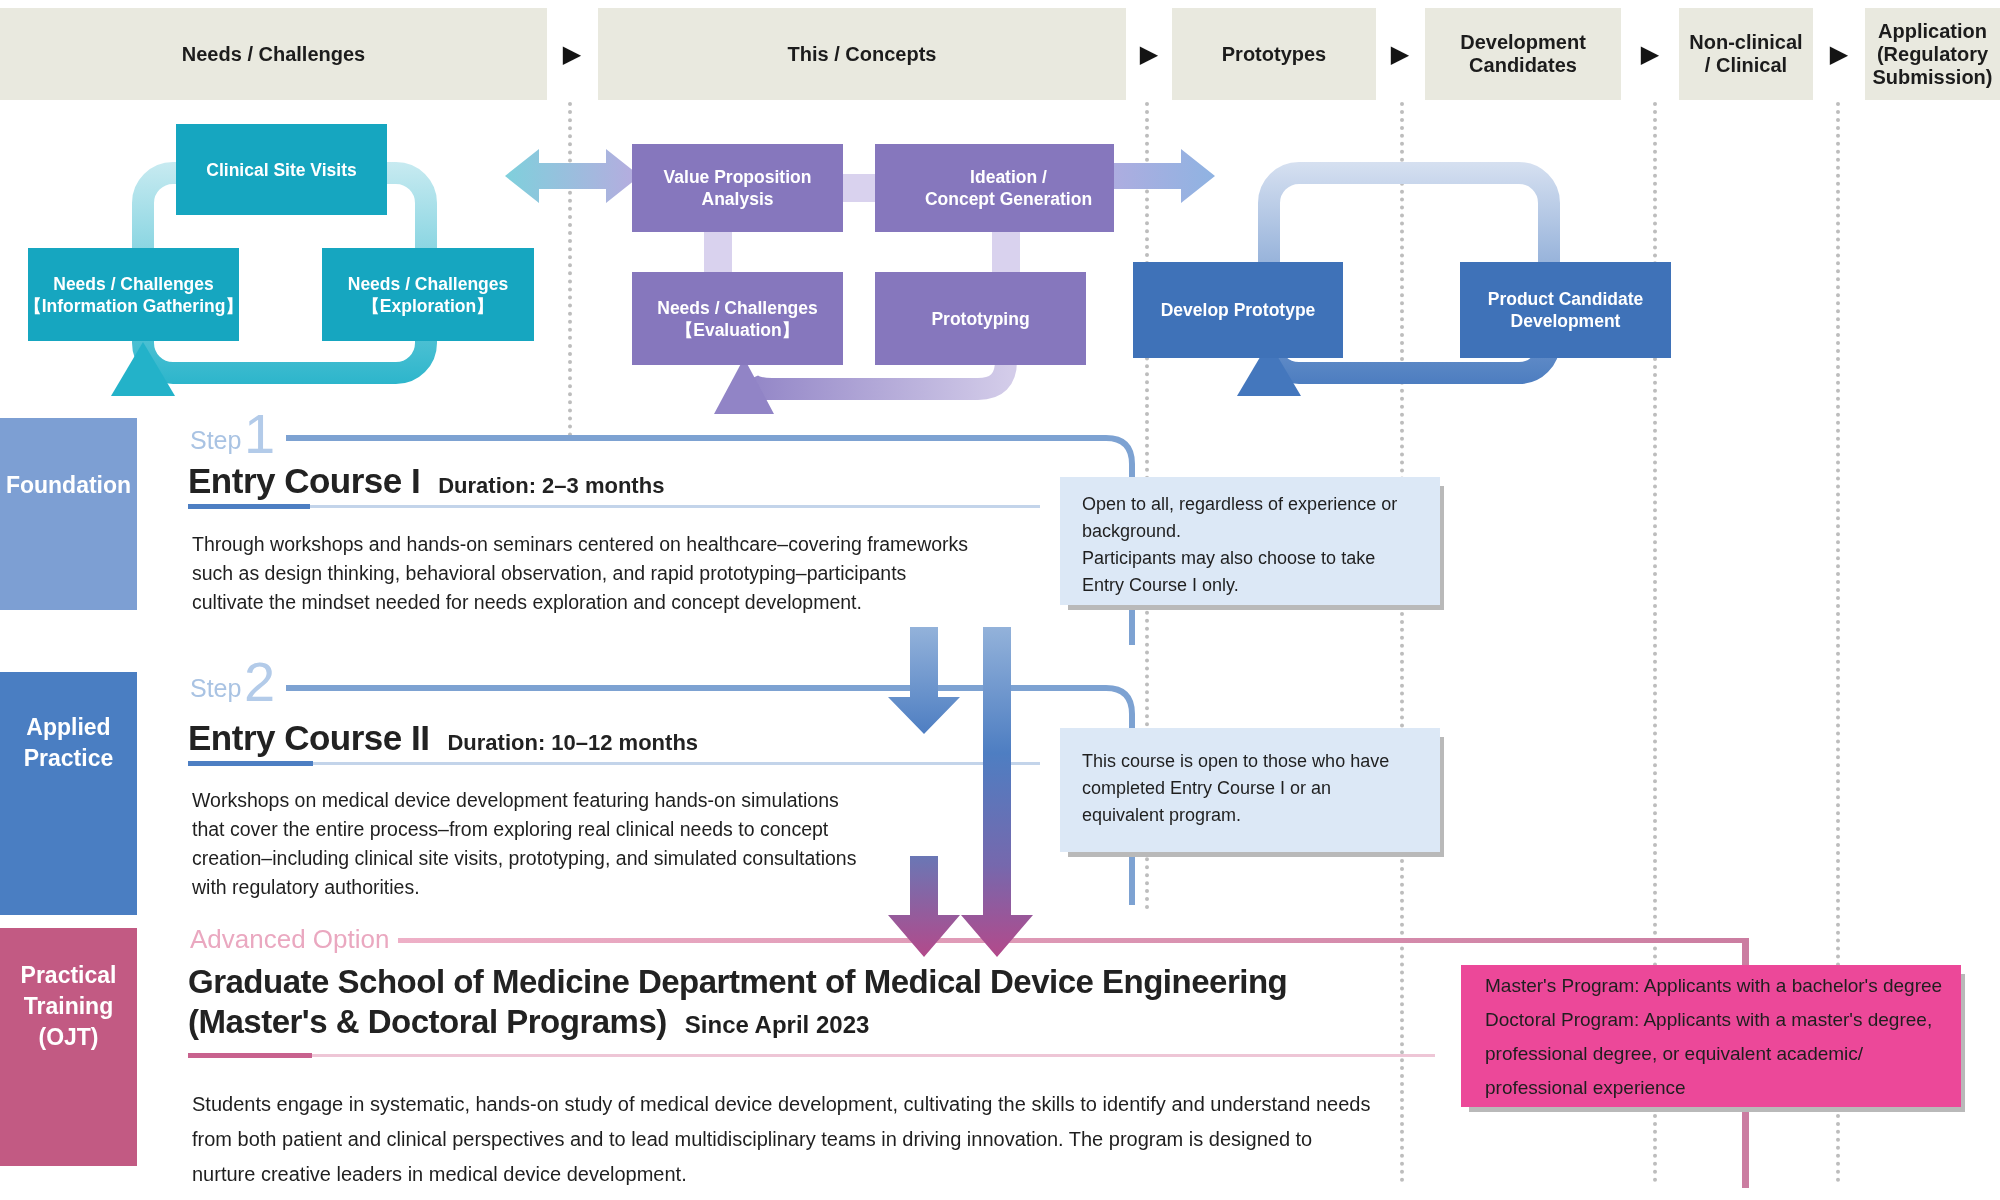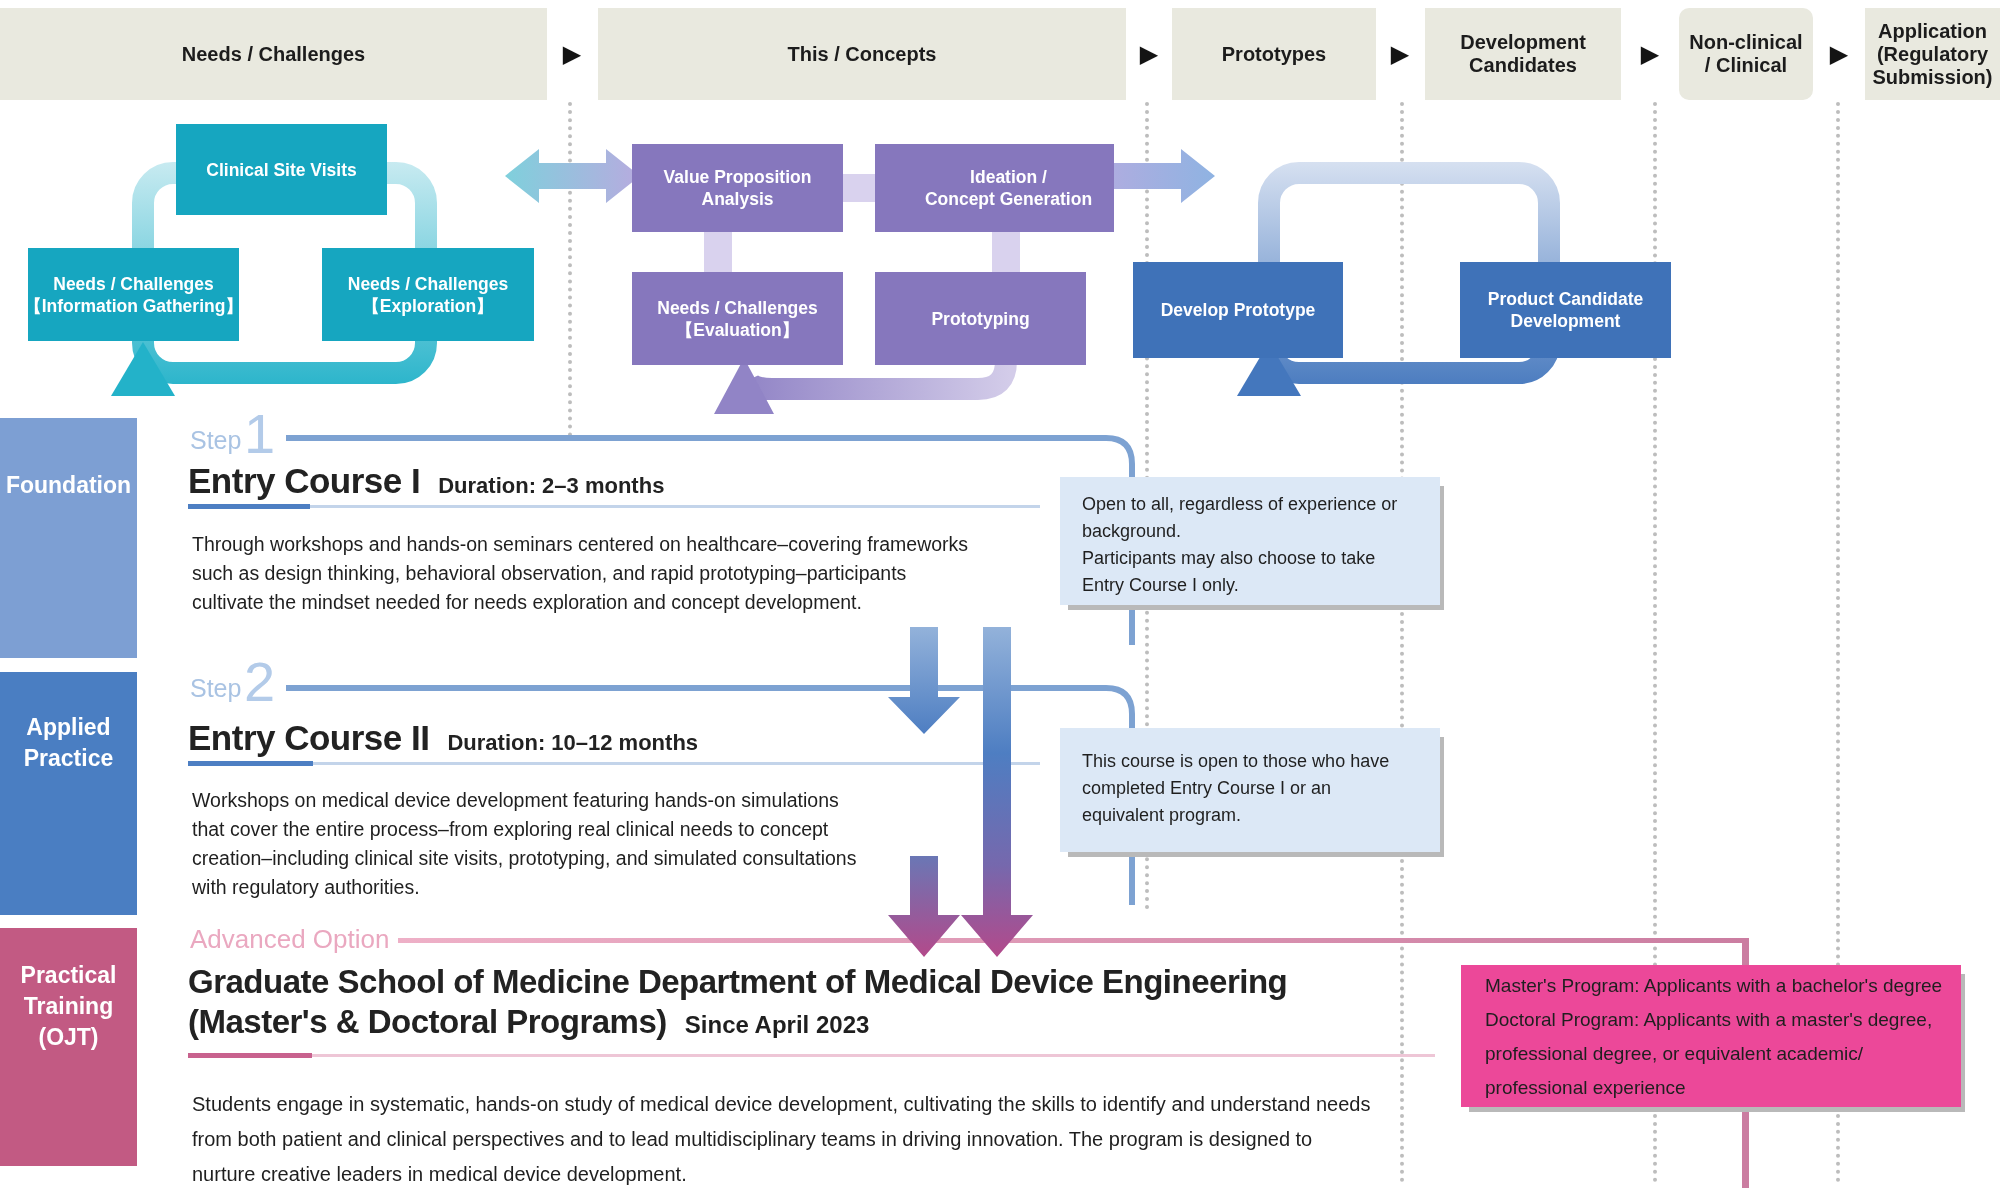--- a/index.html
+++ b/index.html
@@ -62,21 +62,21 @@
   <div class="stage" style="left:598px;width:528px;">
     <span>This / Concepts</span>
     </div>
   <div class="stage" style="left:1172px;width:204px;">
     <span>Prototypes</span>
     </div>
   <div class="stage" style="left:1425px;width:196px;">
     <span>Development
 Candidates</span>
     </div>
-  <div class="stage" style="left:1679px;width:134px;border-radius:10px;">
+  <div class="stage" style="left:1679px;width:134px;">
     <span>Non-clinical
 / Clinical</span>
     </div>
   <div class="stage" style="left:1865px;width:135px;">
     <span>Application
 (Regulatory
 Submission)</span>
     </div>
 
   <div class="stage-arrow" style="left:552px;">▶</div>
@@ -160,21 +160,21 @@
     </div>
 
   <div class="fbox blue" style="left:1133px;top:262px;width:210px;height:96px;">
     <span>Develop Prototype</span>
     </div>
   <div class="fbox blue" style="left:1460px;top:262px;width:211px;height:96px;">
     <span>Product Candidate
 Development</span>
     </div>
 
-  <div class="side" style="top:418px;height:240px;background:#7d9fd3;">
+  <div class="side" style="top:418px;height:192px;background:#7d9fd3;">
     <div style="padding-top:52px;">Foundation</div>
     </div>
   <div class="side" style="top:672px;height:243px;background:#4a7ec2;">
     <div style="padding-top:40px;">Applied
 Practice</div>
     </div>
   <div class="side" style="top:928px;height:238px;background:#c25a83;">
     <div style="padding-top:32px;">Practical
 Training
 (OJT)</div>

